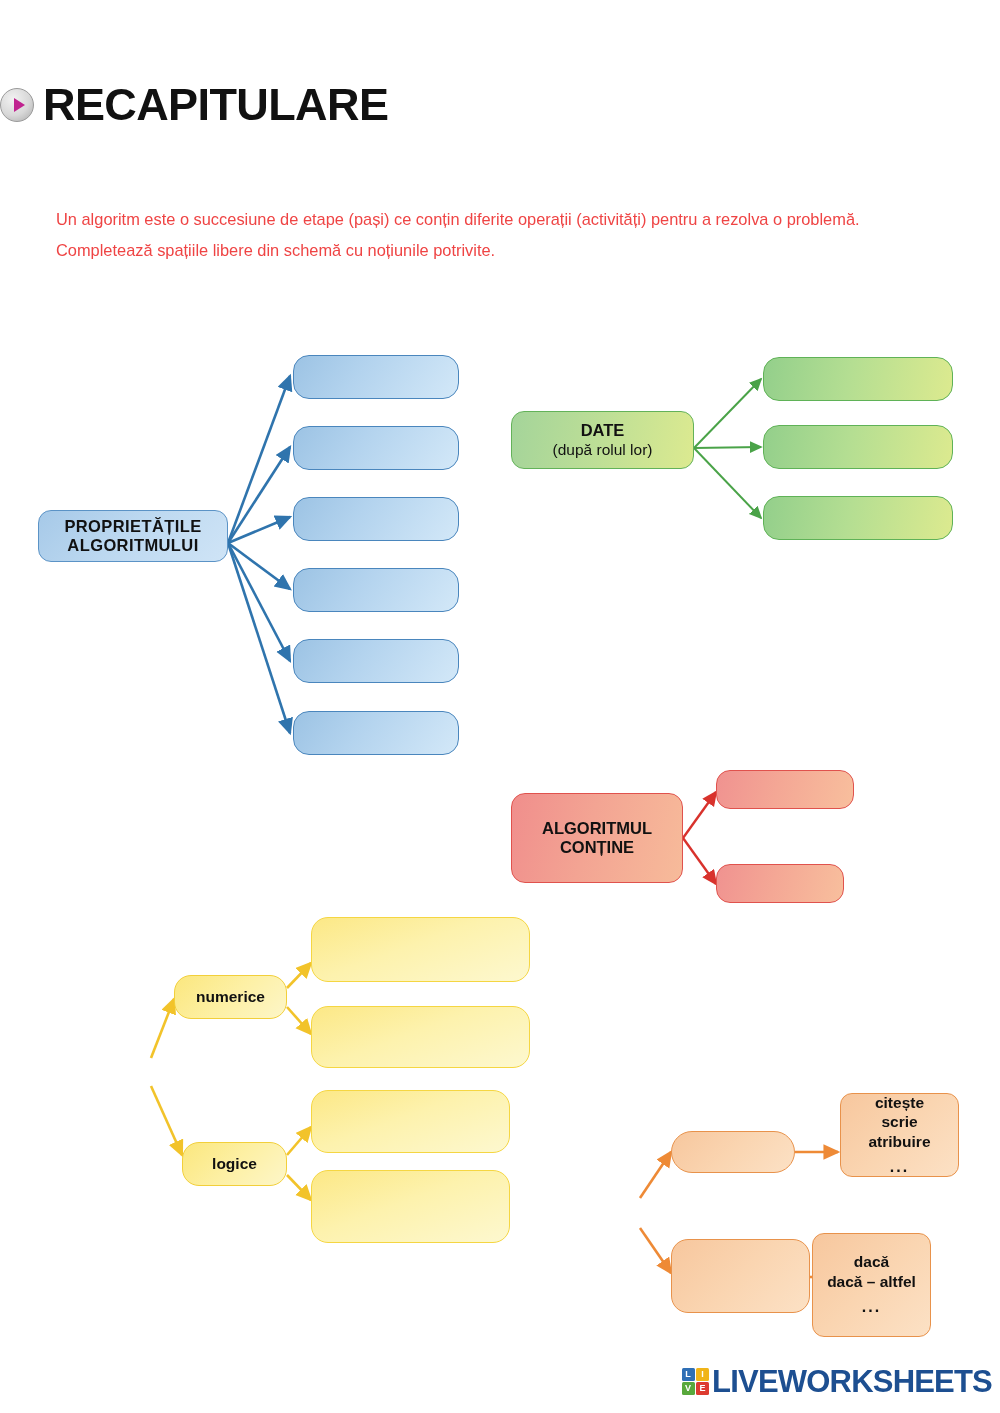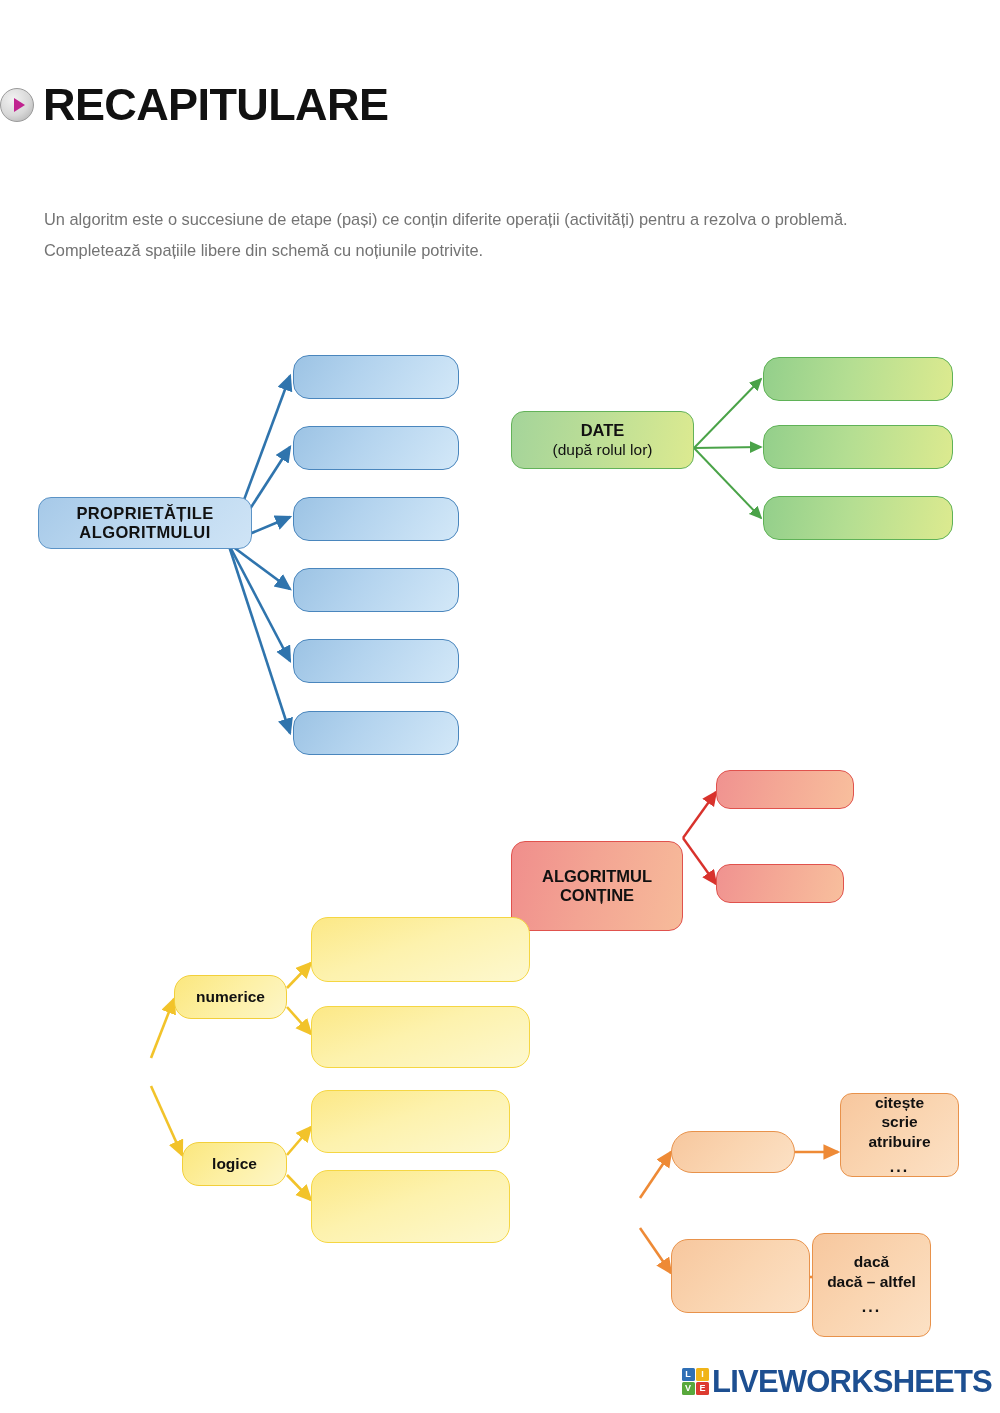--- a/index.html
+++ b/index.html
@@ -53,26 +53,26 @@
     font-weight: bold;
     letter-spacing: -0.6px;
     color: #111111;
     line-height: 1;
     white-space: nowrap;
   }
 
   
   #intro {
     position: absolute;
-    left: 44px;
+    left: 56px;
     top: 204px;
     width: 880px;
     font-size: 16.4px;
     line-height: 31px;
-    color: #737373;
+    color: #ef4444;
   }
   #intro p { margin: 0; }
 
   
   #connectors {
     position: absolute;
     left: 0; top: 0;
     width: 1000px; height: 1413px;
     pointer-events: none;
   }
@@ -123,21 +123,20 @@
     border-radius: 16px;
   }
 
   
   .red-main {
     background: linear-gradient(105deg, #f08e8c 0%, #f3a493 45%, #f7bb9a 100%);
     border: 1.8px solid #e0524d;
     font-size: 16.5px;
     color: #111;
     border-radius: 14px;
-    margin-top: 48px;
   }
   .red-blank {
     background: linear-gradient(105deg, #f09290 0%, #f4a795 45%, #f8bf9d 100%);
     border: 1.8px solid #e0524d;
     border-radius: 14px;
   }
 
   
   .yellow-main {
     background: linear-gradient(135deg, #fbe77e 0%, #fdf0a4 50%, #fdf6c8 100%);
@@ -294,21 +293,21 @@
     </g>
 
     <g stroke="#ee8a36" stroke-width="2.6" fill="none" marker-end="url(#ah-orange)">
       <line x1="640" y1="1198" x2="671" y2="1152"></line>
       <line x1="640" y1="1228" x2="671" y2="1273"></line>
       <line x1="795" y1="1152" x2="838" y2="1152"></line>
       <line x1="810" y1="1277" x2="838" y2="1277"></line>
     </g>
   </svg>
 
-  <div class="node blue-main" style="left:38px; top:497px; width:214px; height:52px; flex-direction:column;text-align:right;">
+  <div class="node blue-main" style="left:38px; top:510px; width:190px; height:52px; flex-direction:column;text-align:right;">
     <span>PROPRIETĂȚILE</span>
     <span>ALGORITMULUI</span>
   </div>
 
   <div class="node blue-blank" style="left:293px; top:355px; width:166px; height:44px;"></div>
   <div class="node blue-blank" style="left:293px; top:426px; width:166px; height:44px;"></div>
   <div class="node blue-blank" style="left:293px; top:497px; width:166px; height:44px;"></div>
   <div class="node blue-blank" style="left:293px; top:568px; width:166px; height:44px;"></div>
   <div class="node blue-blank" style="left:293px; top:639px; width:166px; height:44px;"></div>
   <div class="node blue-blank" style="left:293px; top:711px; width:166px; height:44px;"></div>

